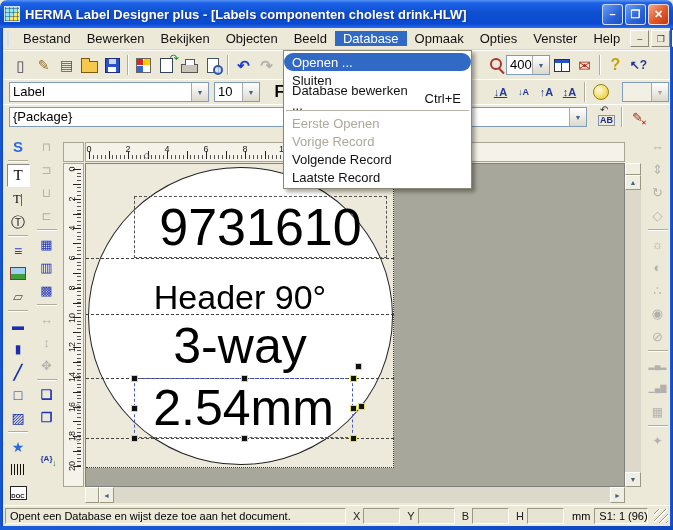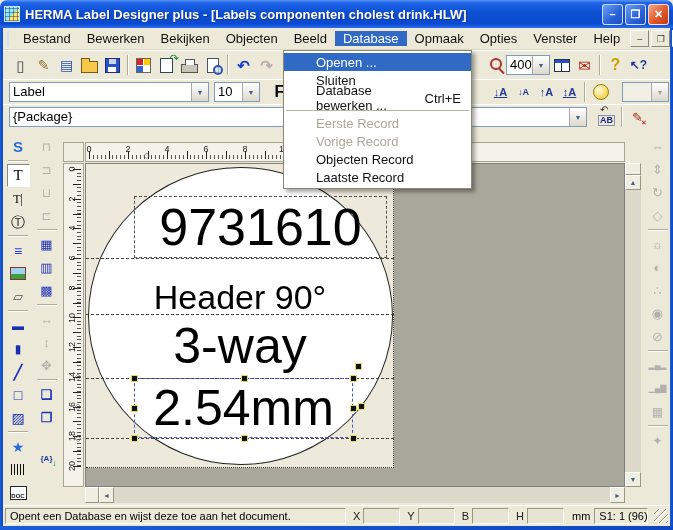--- a/index.html
+++ b/index.html
@@ -142,21 +142,21 @@
   .coord-box{width:37px;height:16px;border:1px solid;border-color:#9a9782 #fff #fff #9a9782;
     background:#e8e4d4;box-sizing:border-box;flex:none;}
   #unit-label{margin:0 4px 0 8px;}
   #page-panel{width:54px;flex:none;justify-content:flex-start;}
   #grip{width:14px;height:14px;margin-left:auto;
     background:repeating-linear-gradient(135deg,transparent 0 3px,#9a9782 3px 4px,#fff 4px 5px);}
 
   
   #db-menu{left:283px;top:50px;width:189px;background:#fff;border:1px solid #8a8772;z-index:50;
     box-shadow:3px 3px 4px rgba(0,0,0,.35);padding:2px 0;box-sizing:border-box;}
-  .mrow{height:18px;display:flex;align-items:center;padding:0 10px 0 32px;font-size:13px;color:#111;}
+  .mrow{height:18px;display:flex;align-items:center;padding:0 10px 0 8px;font-size:13px;color:#111;border-radius:9px;}
   .mrow.hl{background:#316ac5;color:#fff;}
   .mrow.dis{color:#aca899;}
   .mshort{margin-left:auto;padding-left:10px;}
   .menu-sep{height:1px;background:#b8b4a8;margin:3px 2px;}
 </style>
 </head>
 <body>
 
 <div id="stage">
 
@@ -545,26 +545,26 @@
       </div>
       <div class="mrow">
         <span>Sluiten</span>
       </div>
       <div class="mrow">
         <span>Database bewerken ...</span>
         <span class="mshort">Ctrl+E</span>
       </div>
       <div class="menu-sep"></div>
       <div class="mrow dis">
-        <span>Eerste Record</span>
+        <span>Eerste Openen</span>
       </div>
       <div class="mrow dis">
         <span>Vorige Record</span>
       </div>
       <div class="mrow">
-        <span>Objecten Record</span>
+        <span>Volgende Record</span>
       </div>
       <div class="mrow">
         <span>Laatste Record</span>
       </div>
     </div>
 
 </div>
 
 </body></html>

